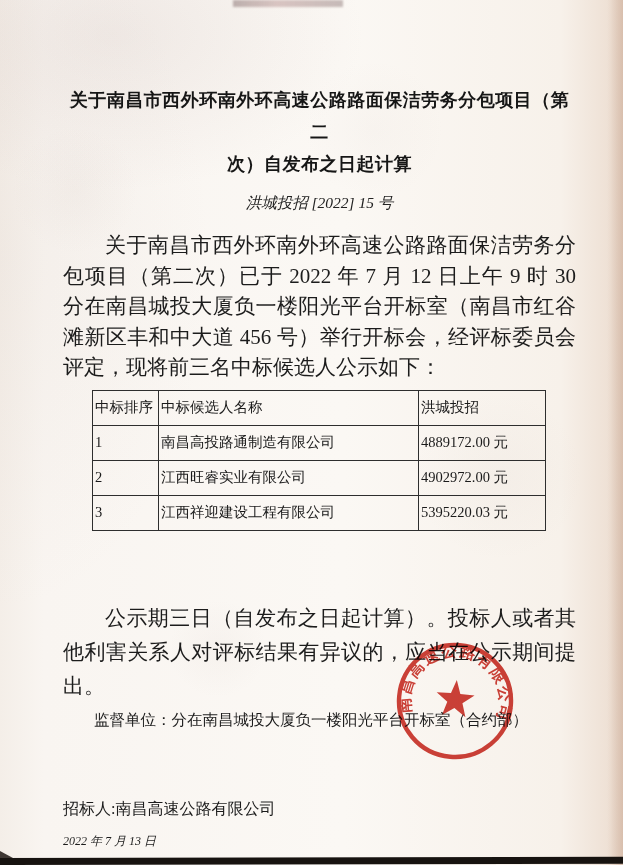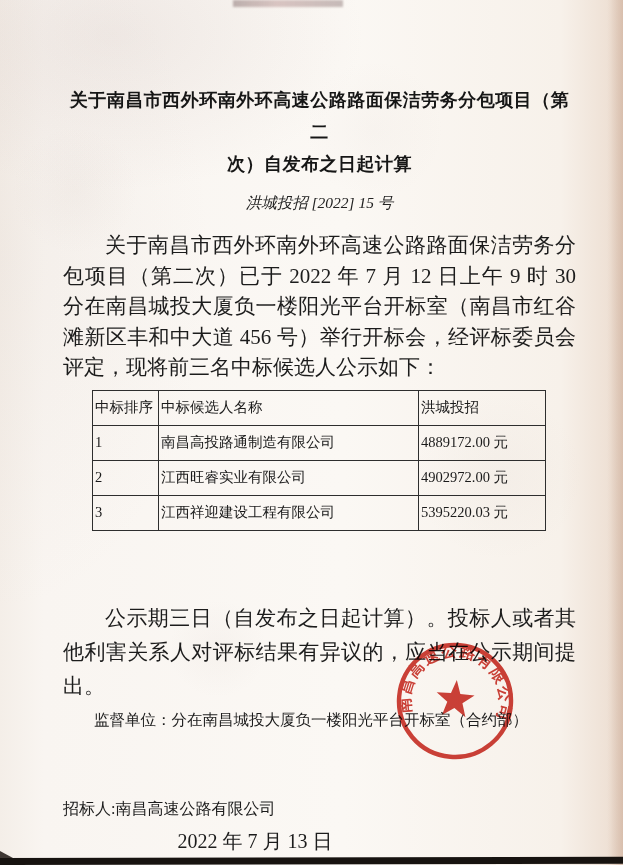--- a/index.html
+++ b/index.html
@@ -54,21 +54,21 @@
   .closing { margin-top:70px; }
   .closing .para { line-height:34px; margin:0; }
   .info-line {
     font-size:15.5px; line-height:34px; text-indent:2em; color:#1c1c1c;
   }
   .sig-block { margin-top:56px; position:relative; }
   .sig-line1 {
     padding-right:86px; font-size:16px; line-height:32px; color:#1c1c1c;
   }
   .sig-line2 {
-    text-align:center; padding-right:129px; font-size:20px; line-height:32px; color:#1c1c1c;
+    text-align:left; padding-right:129px; font-size:12px; line-height:32px; color:#1c1c1c;font-style:italic;
   }
   
   .seal {
     position:absolute; left:393px; top:639px; width:124px; height:124px;
     transform:rotate(5deg);
     mix-blend-mode:multiply; opacity:0.88; pointer-events:none;
   }
   
   .top-stamp-fragment {
     position:absolute; left:233px; top:0; width:110px; height:7px;

